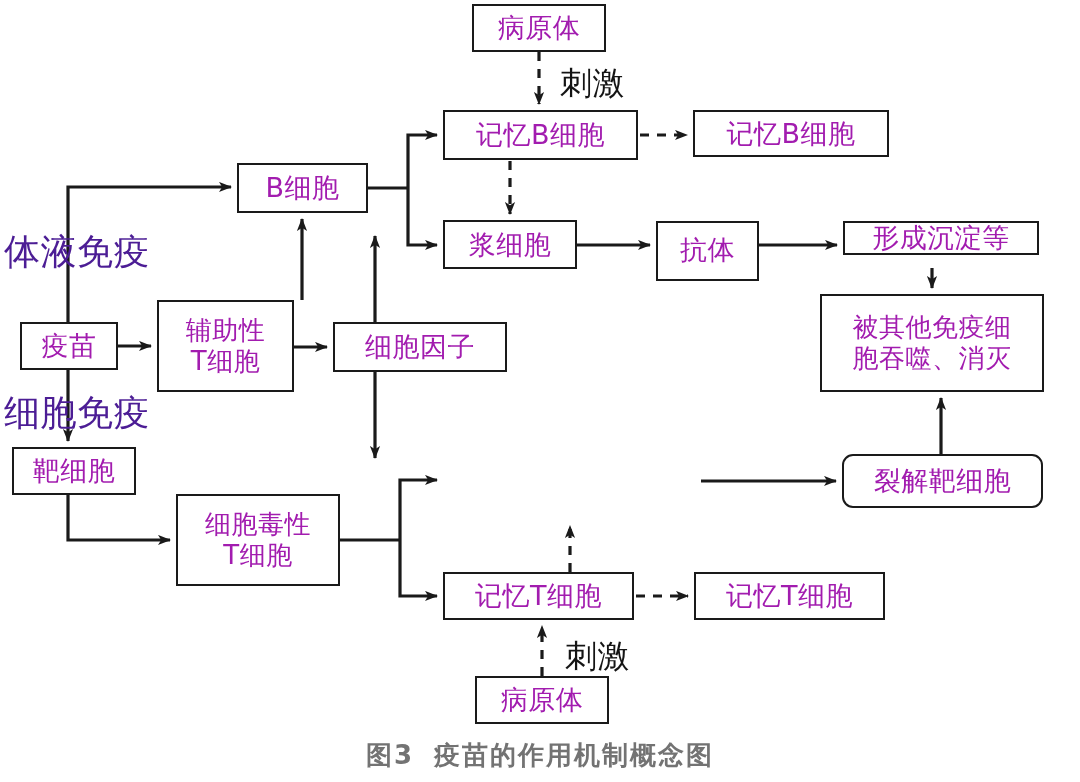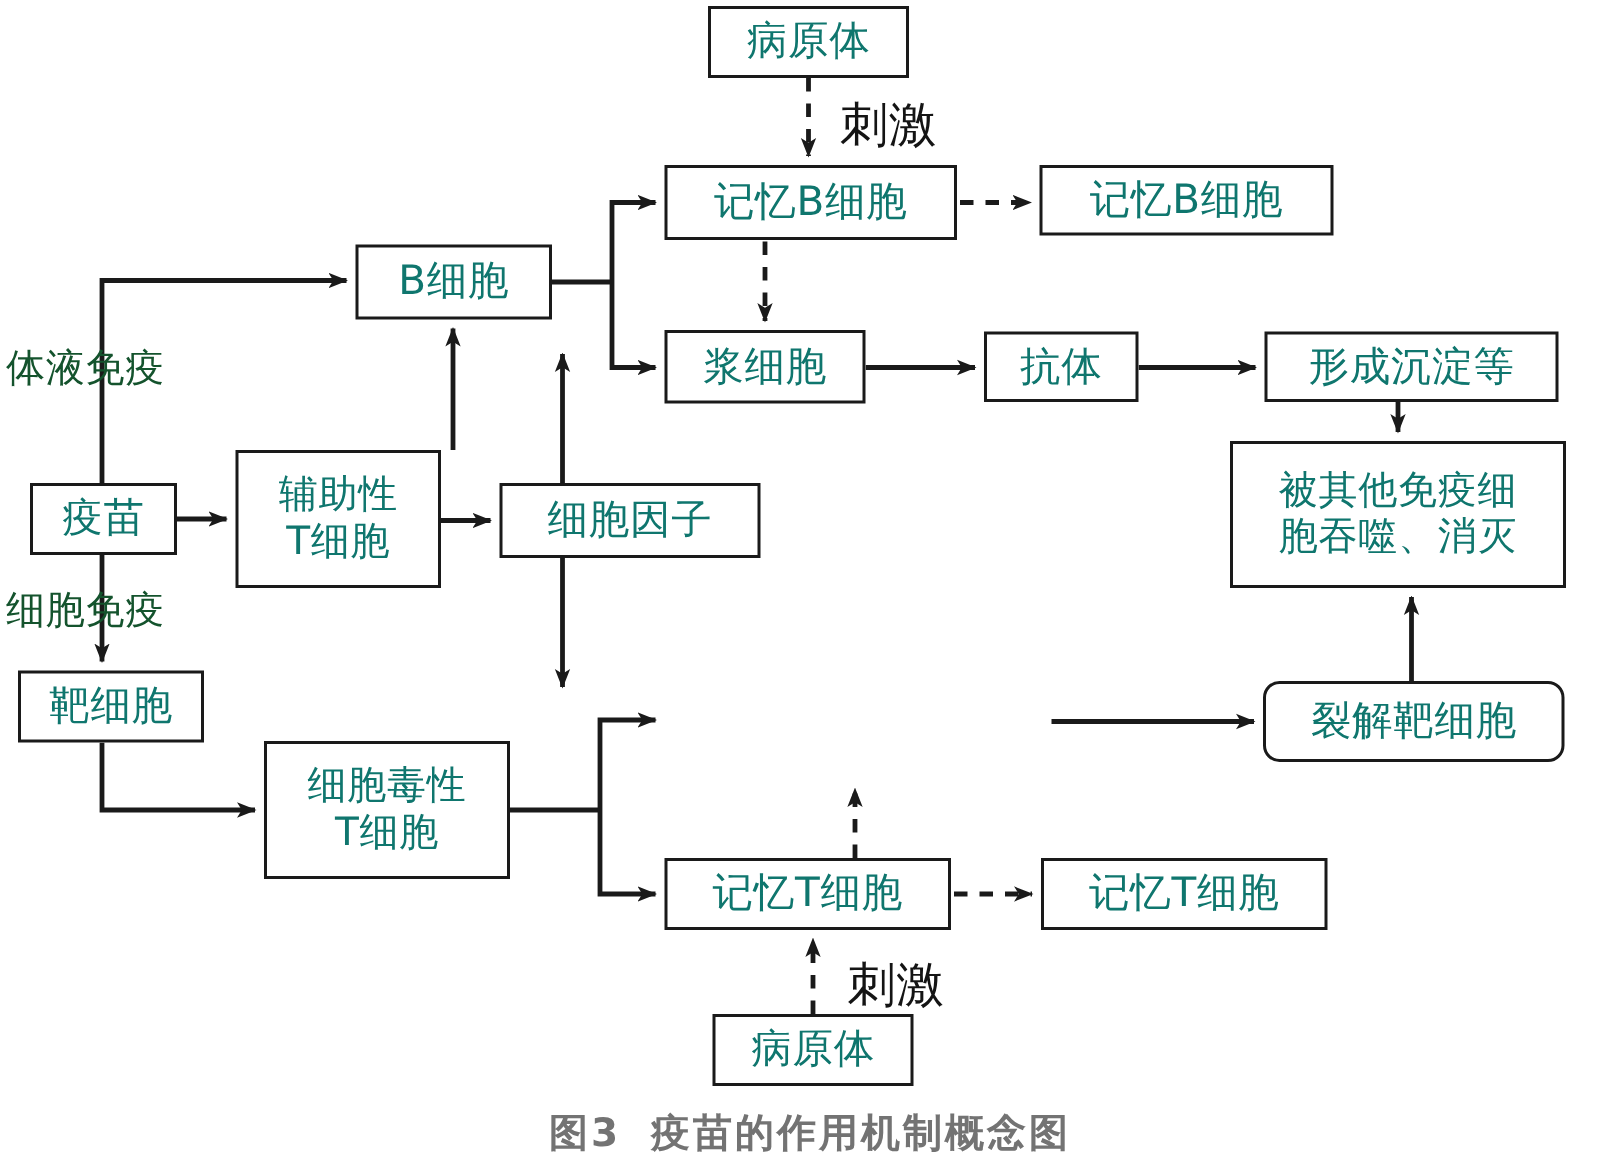--- a/index.html
+++ b/index.html
@@ -25,41 +25,41 @@
   }
   .node {
     position: absolute;
     box-sizing: border-box;
     border: 2.5px solid #1a1a1a;
     background: #ffffff;
     display: flex;
     align-items: center;
     justify-content: center;
     text-align: center;
-    color: #0f766e;
+    color: #a21caf;
     font-size: 27px;
     line-height: 1.18;
     letter-spacing: 0.5px;
     white-space: pre-line;
     z-index: 2;
   }
   .node.two-line { font-size: 26px; }
   .edge-label {
     position: absolute;
     color: #141414;
     font-size: 32px;
     letter-spacing: 0.5px;
     white-space: nowrap;
     z-index: 3;
     background: transparent;
   }
   .flow-label {
     position: absolute;
-    color: #14532d;
-    font-size: 26px;
+    color: #4c1d95;
+    font-size: 36px;
     letter-spacing: 0.5px;
     white-space: nowrap;
     z-index: 1;
   }
   #caption {
     position: absolute;
     left: 0;
     top: 738px;
     width: 1080px;
     text-align: center;
@@ -133,23 +133,23 @@
   <div class="node" style="left:472px; top:4px; width:134px; height:48px;">病原体</div>
 
   <div class="node" style="left:443px; top:110px; width:195px; height:50px;">记忆B细胞</div>
 
   <div class="node" style="left:693px; top:110px; width:196px; height:47px;">记忆B细胞</div>
 
   <div class="node" style="left:443px; top:220px; width:134px; height:49px;">浆细胞</div>
 
   <div class="node" style="left:237px; top:163px; width:131px; height:50px;">B细胞</div>
 
-  <div class="node" style="left:656px; top:221px; width:103px; height:47px;font-family:Liberation Serif, serif;">抗体</div>
+  <div class="node" style="left:656px; top:221px; width:103px; height:60px;font-family:Liberation Serif, serif;">抗体</div>
 
-  <div class="node" style="left:843px; top:221px; width:196px; height:47px;">形成沉淀等</div>
+  <div class="node" style="left:843px; top:221px; width:196px; height:34px;">形成沉淀等</div>
 
   <div class="node" style="left:20px; top:322px; width:98px; height:48px;">疫苗</div>
 
   <div class="node two-line" style="left:157px; top:300px; width:137px; height:92px;">辅助性
 T细胞</div>
 
   <div class="node" style="left:333px; top:322px; width:174px; height:50px;">细胞因子</div>
 
   <div class="node two-line" style="left:820px; top:294px; width:224px; height:98px;">被其他免疫细
 胞吞噬、消灭</div>

